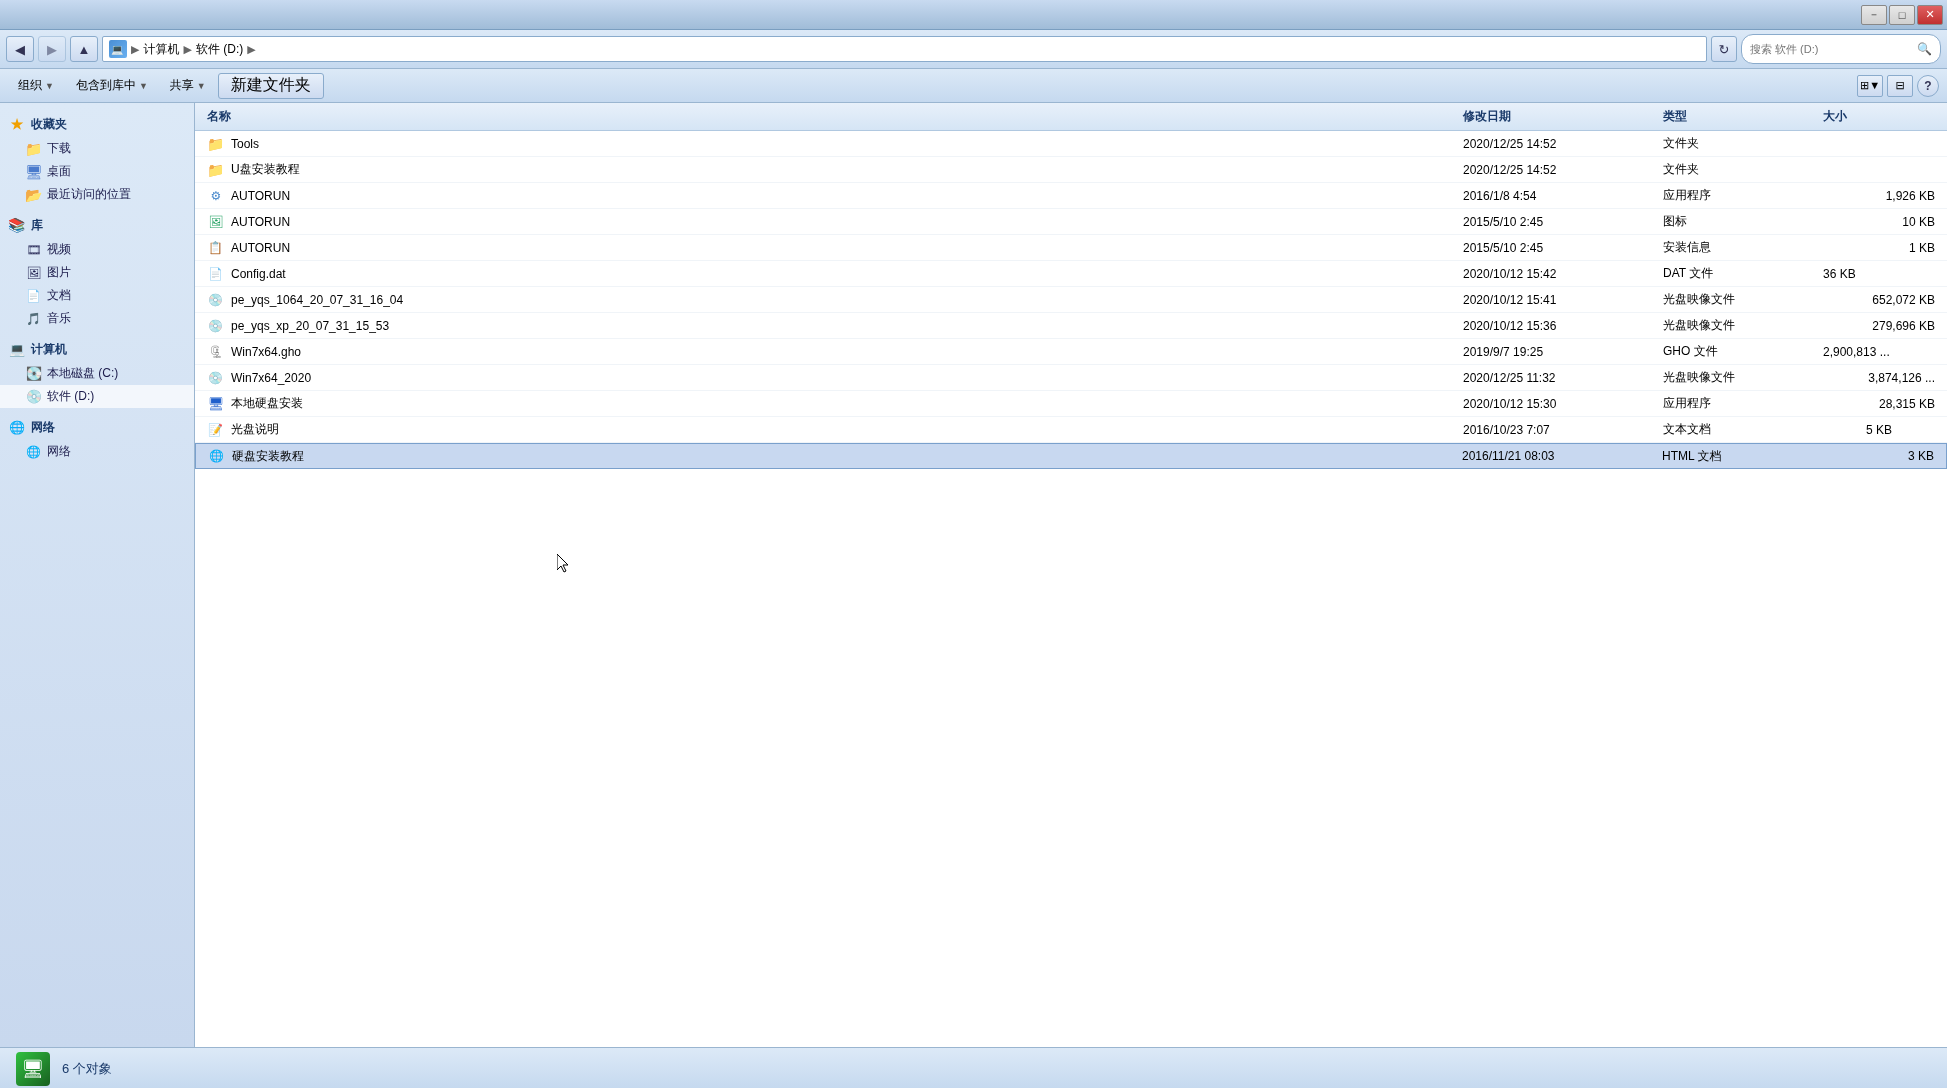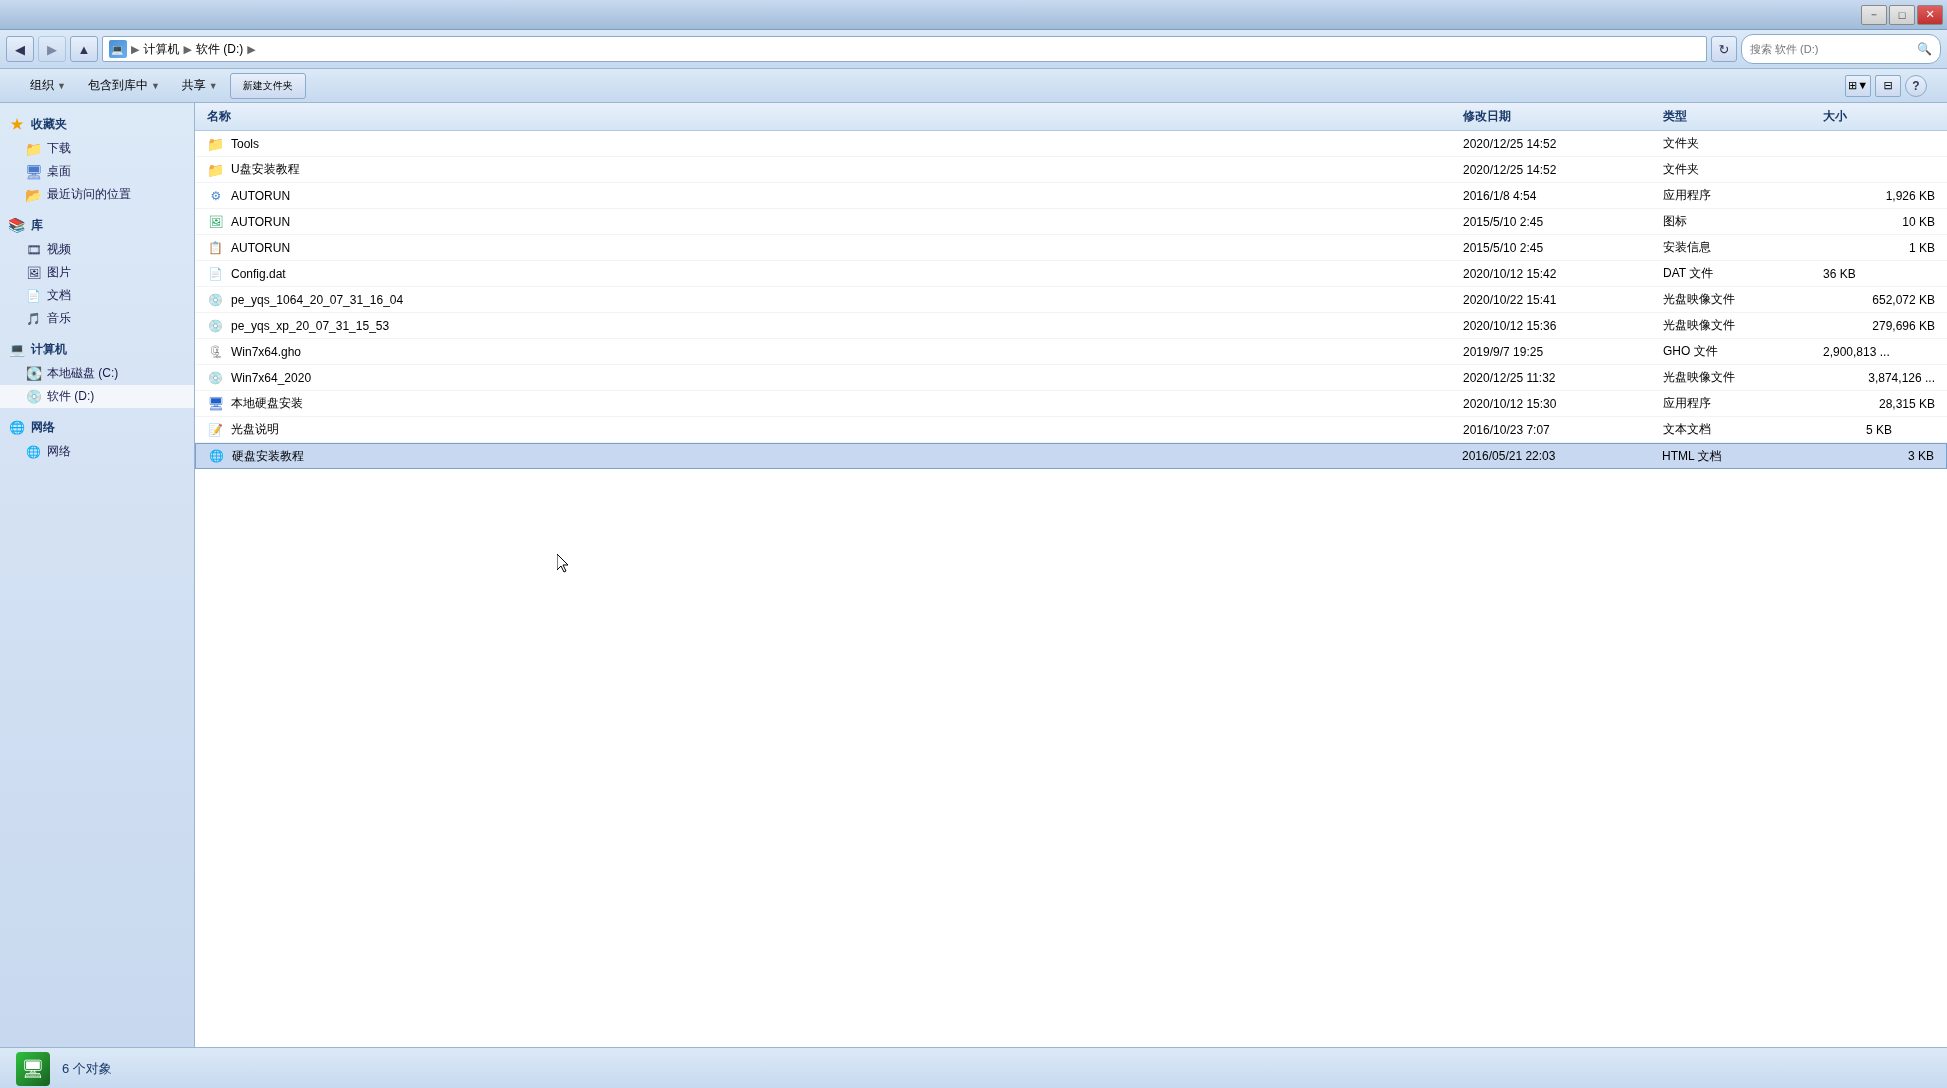--- a/index.html
+++ b/index.html
@@ -123,21 +123,21 @@
       font-size: 11px;
       color: #888;
       background: transparent;
     }
 
     
     .menu-bar {
       height: 34px;
       display: flex;
       align-items: center;
-      padding: 0 20px;
+      padding: 0 8px;
       gap: 2px;
       background: linear-gradient(to bottom, #dce9f7, #c5d9ef);
       border-bottom: 1px solid #9ab5d0;
     }
     .menu-item {
       height: 26px;
       padding: 0 10px;
       display: flex;
       align-items: center;
       gap: 3px;
@@ -148,21 +148,21 @@
     .menu-item .arrow { font-size: 9px; color: #555; }
     .new-folder-btn {
       height: 26px;
       padding: 0 12px;
       background: linear-gradient(to bottom, #e8f0fa, #ccdaf0);
       border: 1px solid #8aabcc;
       border-radius: 3px;
       display: flex;
       align-items: center;
       cursor: pointer;
-      font-size: 10px;
+      font-size: 16px;
     }
     .view-options {
       margin-left: auto;
       display: flex;
       align-items: center;
       gap: 4px;
     }
     .view-btn {
       width: 26px;
       height: 22px;
@@ -584,21 +584,21 @@
     <div class="file-cell">DAT 文件</div>
     <div class="file-cell" style="text-align:left">36 KB</div>
   </div>
         <div class="file-row">
     <div class="file-name-cell">
       <div class="file-icon">
         <span class="ico-iso">💿</span>
       </div>
       <span>pe_yqs_1064_20_07_31_16_04</span>
     </div>
-    <div class="file-cell">2020/10/22 15:41</div>
+    <div class="file-cell">2020/10/12 15:41</div>
     <div class="file-cell">光盘映像文件</div>
     <div class="file-cell" style="text-align:right">652,072 KB</div>
   </div>
         <div class="file-row">
     <div class="file-name-cell">
       <div class="file-icon">
         <span class="ico-iso">💿</span>
       </div>
       <span>pe_yqs_xp_20_07_31_15_53</span>
     </div>
@@ -650,21 +650,21 @@
     <div class="file-cell">文本文档</div>
     <div class="file-cell" style="text-align:center">5 KB</div>
   </div>
         <div class="file-row selected">
     <div class="file-name-cell">
       <div class="file-icon">
         <span class="ico-html">🌐</span>
       </div>
       <span>硬盘安装教程</span>
     </div>
-    <div class="file-cell">2016/05/21 22:03</div>
+    <div class="file-cell">2016/11/21 08:03</div>
     <div class="file-cell">HTML 文档</div>
     <div class="file-cell" style="text-align:right">3 KB</div>
   </div>
       </div>
 
   </div>
 
 </div>
 
 <div class="status-bar">

